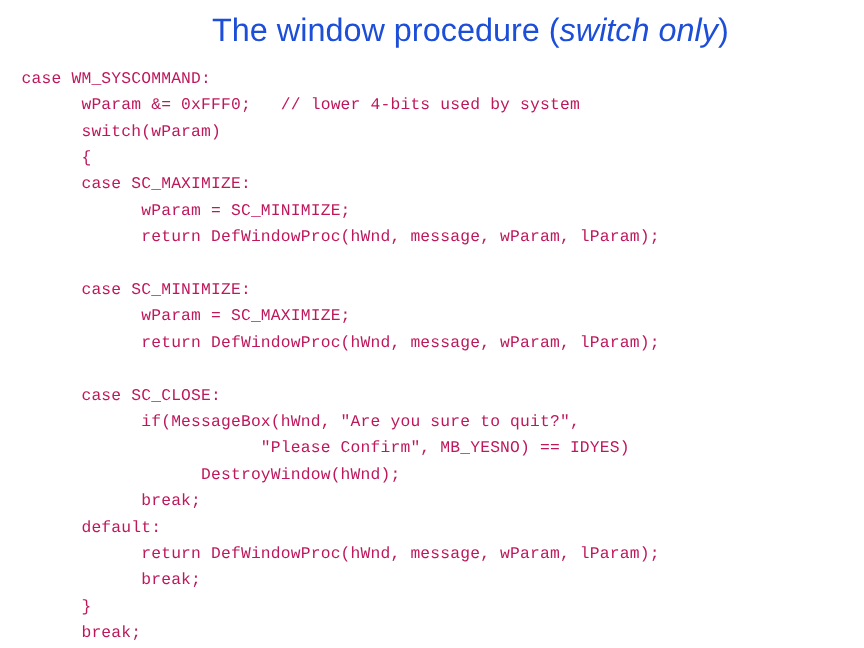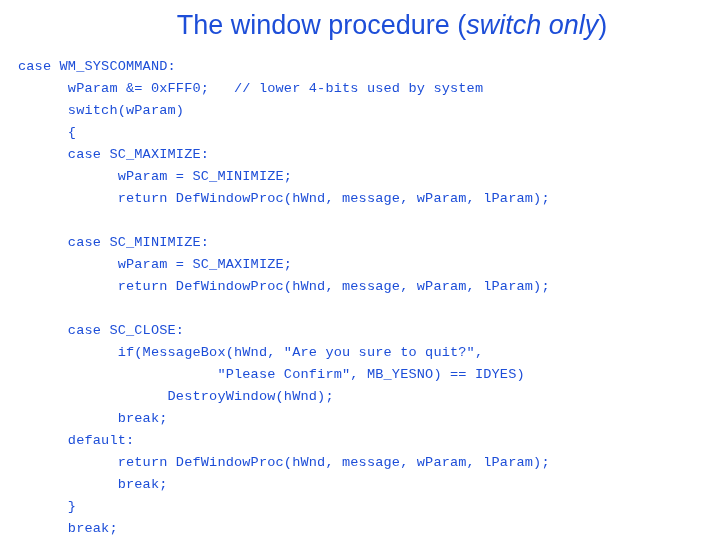--- a/index.html
+++ b/index.html
@@ -45,21 +45,21 @@
 
   #code-block {
     position: absolute;
     left: 18px;
     top: 56px;
     width: 690px;
     font-family: "Liberation Mono", "DejaVu Sans Mono", monospace;
     font-size: 13.6px;
     line-height: 22px;
     letter-spacing: 0.15px;
-    color: #1d4ed8;
+    color: #be185d;
     white-space: pre;
     tab-size: 4;
   }
   #code-block .cline {
     display: block;
     height: 22px;
     white-space: pre;
   }
   #code-block .cline.blank {
     height: 22px;

